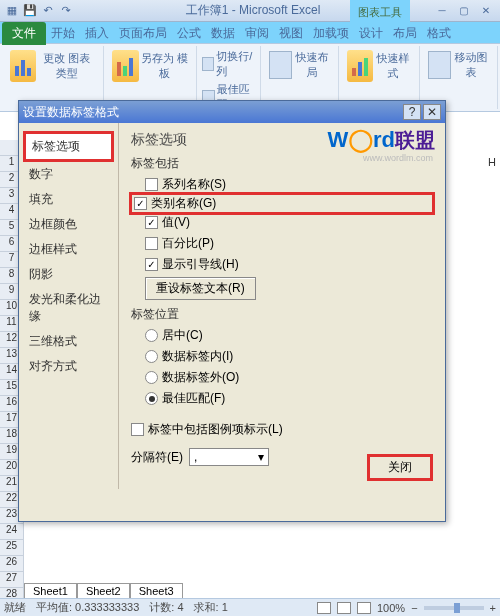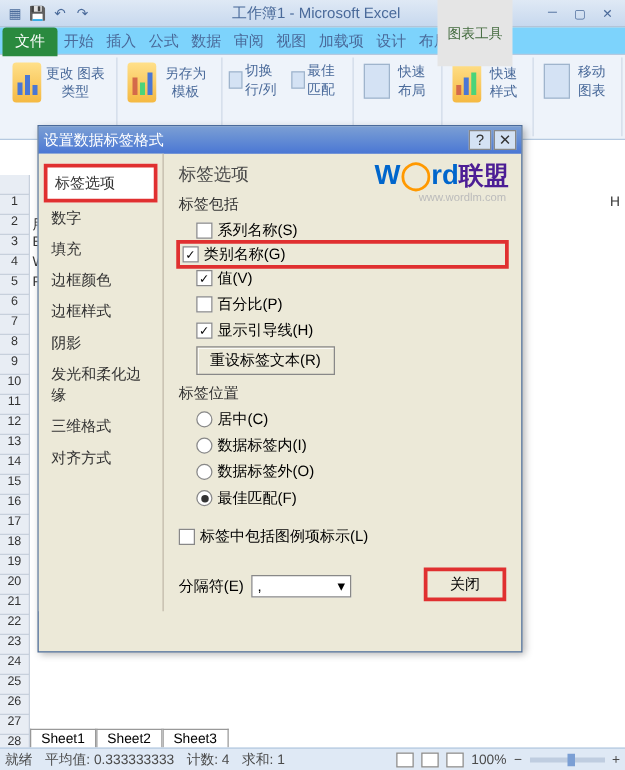--- a/index.html
+++ b/index.html
@@ -3,35 +3,35 @@
 <meta charset="utf-8">
 <style>
 *{box-sizing:border-box;margin:0;padding:0}
 body{font-family:"Microsoft YaHei","SimSun",sans-serif;font-size:12px;background:#fff;width:500px;height:616px;overflow:hidden;position:relative}
 .titlebar{height:22px;background:linear-gradient(#dfe9f5,#c7d8ee);display:flex;align-items:center;padding:0 4px;border-bottom:1px solid #9fb4cc}
 .qat{display:flex;gap:2px;align-items:center}
 .qat-ico{width:16px;height:16px;display:flex;align-items:center;justify-content:center;font-size:11px;color:#4a6a9a}
 .title-text{flex:1;text-align:center;color:#4a6a9a;font-size:12px}
 .winbtns{display:flex;gap:2px}
 .winbtn{width:20px;height:14px;display:flex;align-items:center;justify-content:center;font-size:10px;color:#4a6a9a}
-.context-tab{position:absolute;top:0;right:90px;background:#e5e5e5;color:#446b3f;padding:19px 8px;font-size:11px}
+.context-tab{position:absolute;top:0;right:90px;background:#7dd3fc;color:#446b3f;padding:5px 8px;font-size:11px}
 .ribbon-tabs{height:22px;background:#7dd3fc;display:flex;align-items:flex-start;padding-left:2px;border-bottom:1px solid #b5c9e0}
 .file-tab{background:#2a8a3f;color:#fff;padding:3px 10px;font-size:12px;border-radius:3px 3px 0 0}
 .rtab{padding:3px 5px;color:#4a6a9a;font-size:12px}
 .ribbon{height:68px;background:#eef3fa;border-bottom:1px solid #b5c9e0;display:flex;padding:2px}
 .rgroup{border-right:1px solid #cfdae8;padding:2px 4px;display:flex;flex-direction:column;justify-content:space-between}
 .rbig{display:flex;flex-direction:row;align-items:center;gap:2px;padding:2px 4px}
 .rbig-ico{width:32px;height:32px;background:linear-gradient(#ffe08a,#f5b942);border-radius:3px;display:flex;align-items:center;justify-content:center}
 .bar-ico{display:flex;gap:2px;align-items:flex-end;height:20px}
 .bar-ico span{width:4px;background:#4a77d4}
 .rlbl{font-size:11px;color:#4a6a9a;text-align:center}
-.rsmall{display:flex;flex-direction:row;gap:1px}
+.rsmall{display:flex;flex-direction:column;gap:1px}
 .rsmall-item{display:flex;align-items:center;gap:2px;font-size:11px;color:#4a6a9a;padding:1px}
 .mini-ico{width:14px;height:14px;background:#d4e2f4;border:1px solid #9fb4cc}
-.dlg{position:absolute;top:100px;left:30px;width:388px;height:422px;background:#ece9d8;border:1px solid #4a6a9a;box-shadow:2px 2px 6px rgba(0,0,0,.3)}
+.dlg{position:absolute;top:100px;left:18px;width:428px;height:422px;background:#ece9d8;border:1px solid #4a6a9a;box-shadow:2px 2px 6px rgba(0,0,0,.3)}
 .dlg-title{height:22px;background:linear-gradient(#7b9fd4,#4a77d4);color:#fff;display:flex;align-items:center;justify-content:space-between;padding:0 4px;font-size:12px}
 .dlg-x{width:18px;height:16px;background:#d4e2f4;color:#333;display:flex;align-items:center;justify-content:center;border:1px solid #888}
 .dlg-body{display:flex;height:366px}
 .dlg-side{width:100px;background:#ece9d8;padding:8px 4px;border-right:1px solid #c0b8a8}
 .side-item{padding:4px 6px;color:#333;font-size:12px}
 .side-active{border:3px solid #e03030;background:#fff}
 .dlg-main{flex:1;padding:8px 12px;position:relative}
 .watermark{position:absolute;top:4px;right:10px;font-size:22px;font-weight:bold}
 .wm-w{color:#0066cc}
 .wm-loop{color:#ff9900;display:inline-block}
@@ -40,21 +40,21 @@
 .wm-url{position:absolute;top:30px;right:12px;font-size:9px;color:#bbb}
 h3{font-size:14px;color:#4a4a4a;margin-bottom:6px;font-weight:normal}
 .sect{font-size:12px;color:#333;margin:6px 0 2px}
 .opt-row{display:flex;align-items:center;gap:4px;padding:2px 0 2px 14px;font-size:12px}
 .cb,.rb{width:13px;height:13px;border:1px solid #888;background:#fff;display:flex;align-items:center;justify-content:center;font-size:10px}
 .rb{border-radius:50%}
 .dot{width:6px;height:6px;background:#333;border-radius:50%}
 .hl{border:3px solid #e03030;padding:0 2px;margin:-3px -2px}
 .btn{background:#ece9d8;border:1px solid #888;padding:2px 10px;font-size:12px;box-shadow:inset 1px 1px #fff}
 .reset-btn{margin-left:14px;margin-top:2px}
-.sep-row{display:flex;align-items:flex-end;gap:6px;margin-top:20px;padding-left:0}
+.sep-row{display:flex;align-items:flex-end;gap:6px;margin-top:8px;padding-left:0}
 .sel{border:1px solid #888;background:#fff;padding:1px 4px;min-width:80px;display:flex;justify-content:space-between}
 .dlg-foot{position:absolute;bottom:8px;right:12px}
 .close-btn{border:3px solid #e03030;padding:2px 18px;background:#ece9d8;font-size:12px}
 .rowhdr{position:absolute;left:0;top:140px;width:24px;background:#e8edf4}
 .rowhdr div{height:16px;border-bottom:1px solid #c7d0dc;border-right:1px solid #c7d0dc;font-size:10px;text-align:center;color:#333}
 .colH{position:absolute;right:4px;top:156px;font-size:11px;color:#333}
 .cells{position:absolute;left:26px;top:172px;font-size:11px;color:#333}
 .cells div{height:16px}
 .tabs{position:absolute;left:24px;bottom:18px;display:flex;font-size:11px}
 .shtab{background:#fff;border:1px solid #999;padding:1px 8px;border-bottom:none}
@@ -80,20 +80,21 @@
     <span class="winbtn">▢</span>
     <span class="winbtn">✕</span>
   </div>
 </div>
 <div class="context-tab">图表工具</div>
 
 <div class="ribbon-tabs">
   <span class="file-tab">文件</span>
   <span class="rtab">开始</span>
   <span class="rtab">插入</span>
+  <span class="rtab">页面布局</span>
   <span class="rtab">公式</span>
   <span class="rtab">数据</span>
   <span class="rtab">审阅</span>
   <span class="rtab">视图</span>
   <span class="rtab">加载项</span>
   <span class="rtab">设计</span>
   <span class="rtab">布局</span>
   <span class="rtab">格式</span>
 </div>
 

